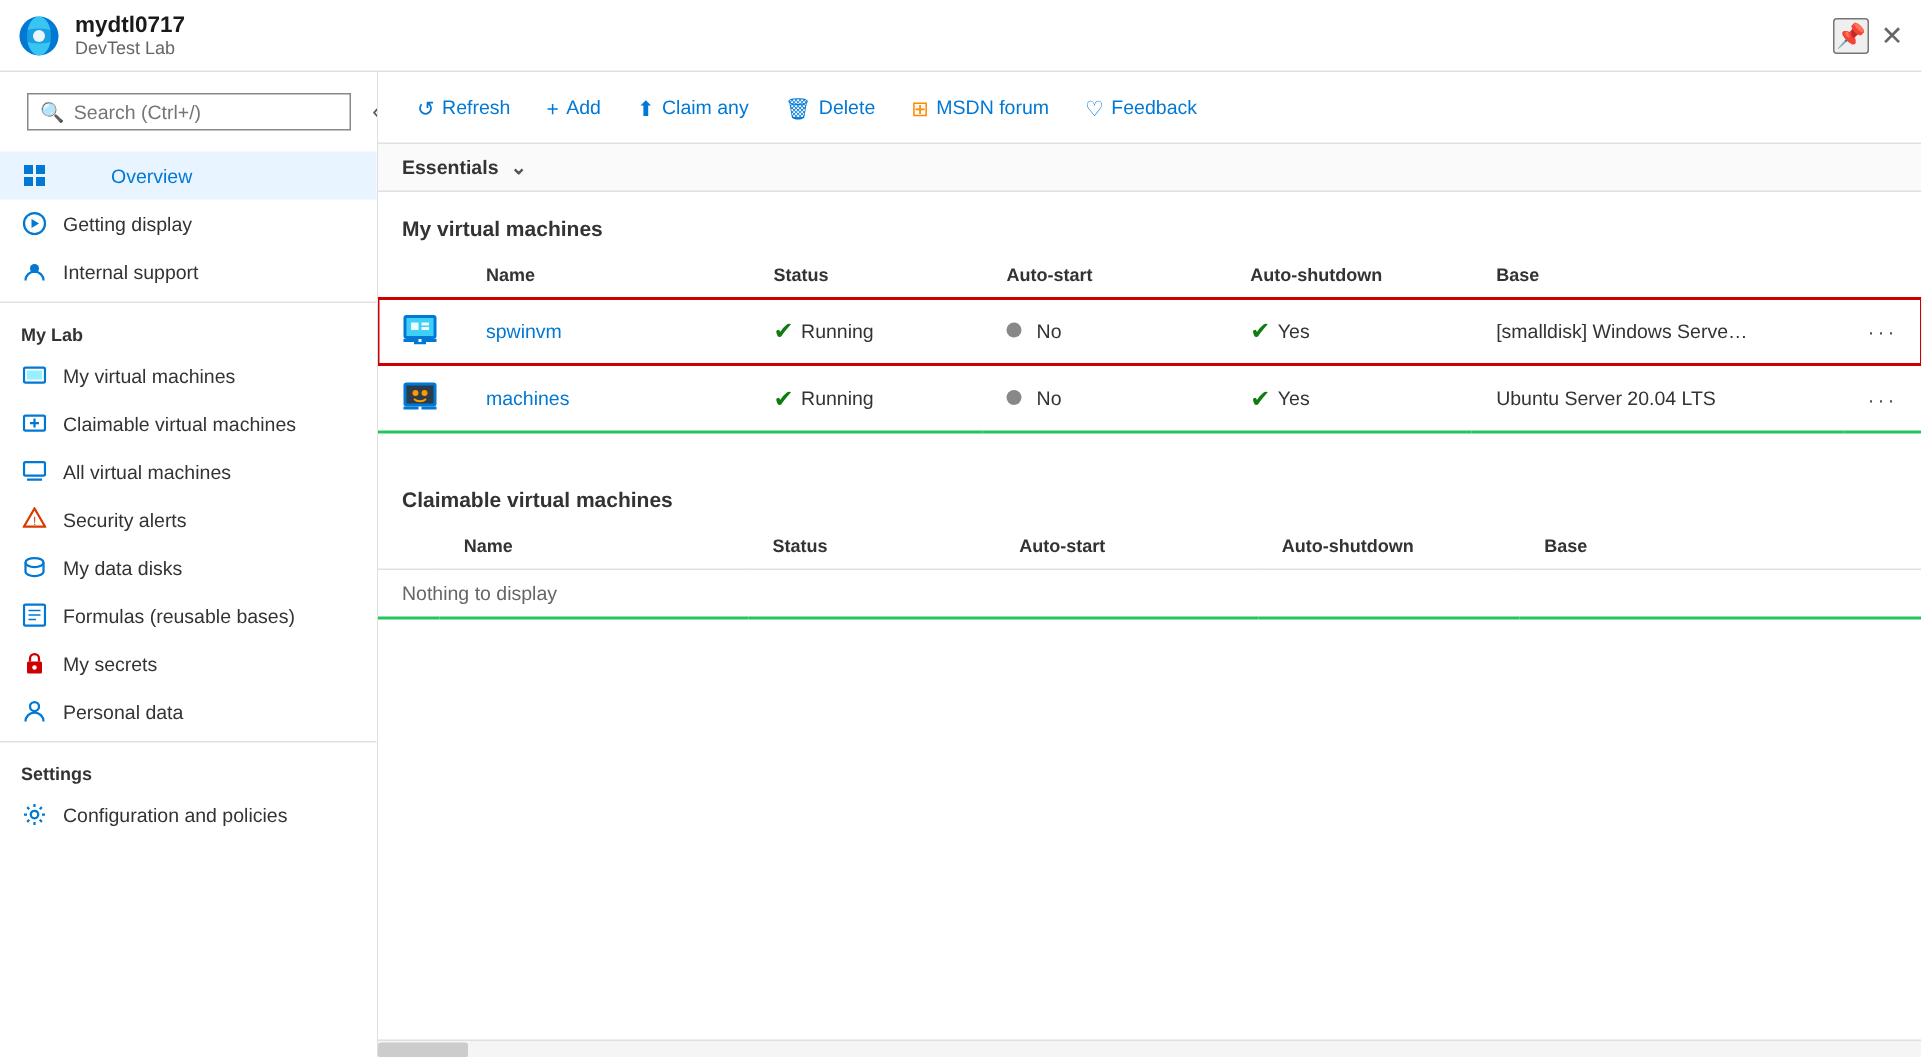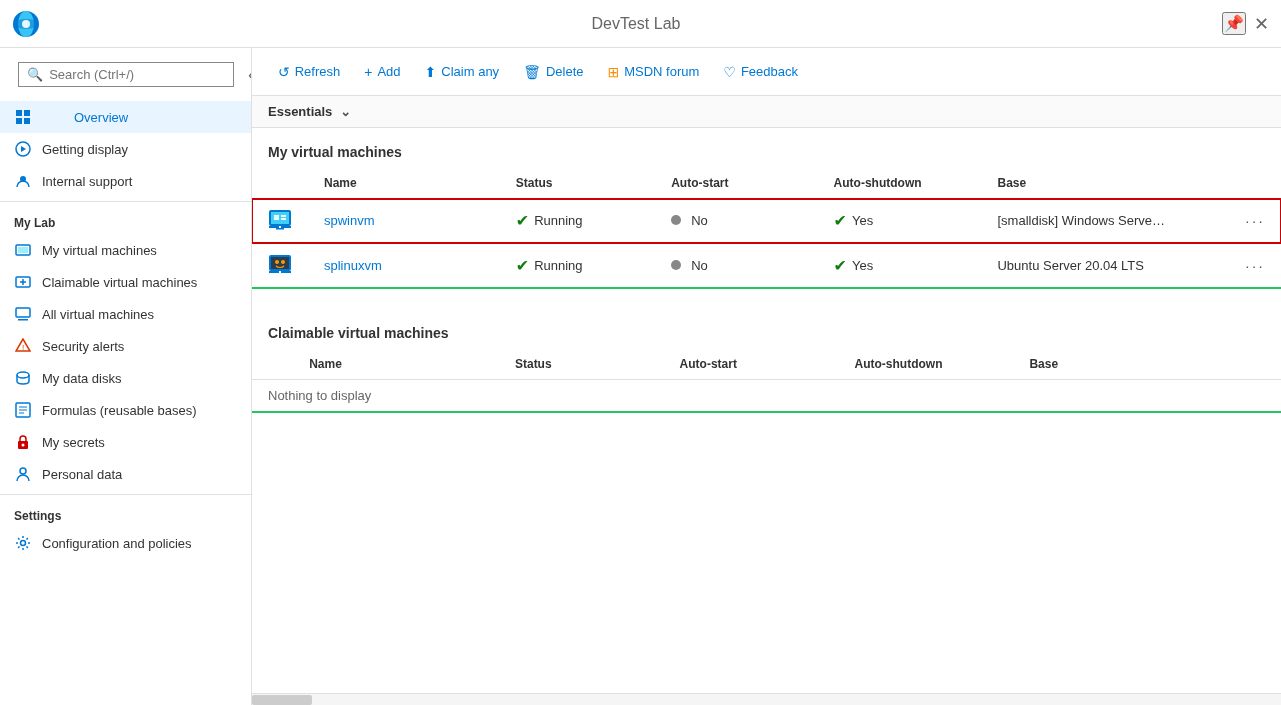--- a/index.html
+++ b/index.html
@@ -6,21 +6,21 @@
     body { font-family: 'Segoe UI', Arial, sans-serif; font-size: 13px; color: #333; background: #fff; overflow: hidden; width: 1281px; height: 705px; display: flex; flex-direction: column; }
 
     
     .title-bar {
       display: flex; align-items: center; padding: 8px 12px; background: #fff;
       border-bottom: 1px solid #e0e0e0; height: 48px; flex-shrink: 0;
     }
     .title-bar-logo { width: 28px; height: 28px; margin-right: 10px; flex-shrink: 0; }
     .title-bar-info { flex: 1; }
     .title-bar-name { font-size: 15px; font-weight: 600; color: #1a1a1a; }
-    .title-bar-subtitle { font-size: 16px; color: #666; text-align: center; }
+    .title-bar-subtitle { font-size: 12px; color: #666; }
     .title-bar-pin { color: #888; cursor: pointer; margin-right: 8px; font-size: 16px; }
     .title-bar-close { color: #666; cursor: pointer; font-size: 18px; background: none; border: none; }
 
     
     .main-layout { display: flex; flex: 1; overflow: hidden; }
 
     
     .sidebar { width: 252px; flex-shrink: 0; background: #fff; border-right: 1px solid #e0e0e0; display: flex; flex-direction: column; overflow-y: auto; }
     .search-box { margin: 8px 10px; display: flex; align-items: center; border: 1px solid #888; padding: 4px 8px; background: #fff; }
     .search-box input { border: none; outline: none; font-size: 13px; flex: 1; background: transparent; }
@@ -80,20 +80,21 @@
 
   <div class="title-bar-logo">
     <svg width="28" height="28" viewBox="0 0 28 28">
       <circle cx="14" cy="14" r="13" fill="#0078d4"></circle>
       <ellipse cx="14" cy="14" rx="8" ry="13" fill="#50e6ff" opacity="0.7"></ellipse>
       <ellipse cx="14" cy="14" rx="13" ry="5" fill="#0078d4" opacity="0.5"></ellipse>
       <circle cx="14" cy="14" r="4" fill="white" opacity="0.9"></circle>
     </svg>
   </div>
   <div class="title-bar-info">
+    <div class="title-bar-name">mydtl0717</div>
     <div class="title-bar-subtitle">DevTest Lab</div>
   </div>
   <button class="title-bar-pin" title="Pin">📌</button>
   <button class="title-bar-close">✕</button>
 </div>
 
 <div class="main-layout">
 
   <div class="sidebar">
     <div style="display:flex; align-items:center; padding: 6px 8px; gap:4px;">
@@ -322,21 +323,21 @@
               <svg width="24" height="24" viewBox="0 0 24 24">
                 <rect x="1" y="3" width="22" height="16" rx="2" fill="#0078d4"></rect>
                 <rect x="3" y="5" width="18" height="12" fill="#333" opacity="0.85"></rect>
                 <circle cx="9" cy="10" r="2" fill="#f90"></circle>
                 <circle cx="15" cy="10" r="2" fill="#f90"></circle>
                 <path d="M8 14c2 2 6 2 8 0" fill="none" stroke="#f90" stroke-width="1.2"></path>
                 <rect x="1" y="19" width="10" height="2" fill="#0078d4"></rect>
                 <rect x="13" y="19" width="10" height="2" fill="#0078d4"></rect>
               </svg>
             </td>
-            <td style="color:#0078d4; cursor:pointer;">splinuxvm</td>
+            <td style="color:#0078d4; cursor:pointer;">machines</td>
             <td>
               <span class="inline-flex">
                 <span style="color:#107c10; font-size:16px;">✔</span>
                 <span>Running</span>
               </span>
             </td>
             <td>
               <span class="inline-flex">
                 <span style="display:inline-block;width:10px;height:10px;border-radius:50%;background:#888;margin-right:5px;"></span>
                 <span>No</span>

